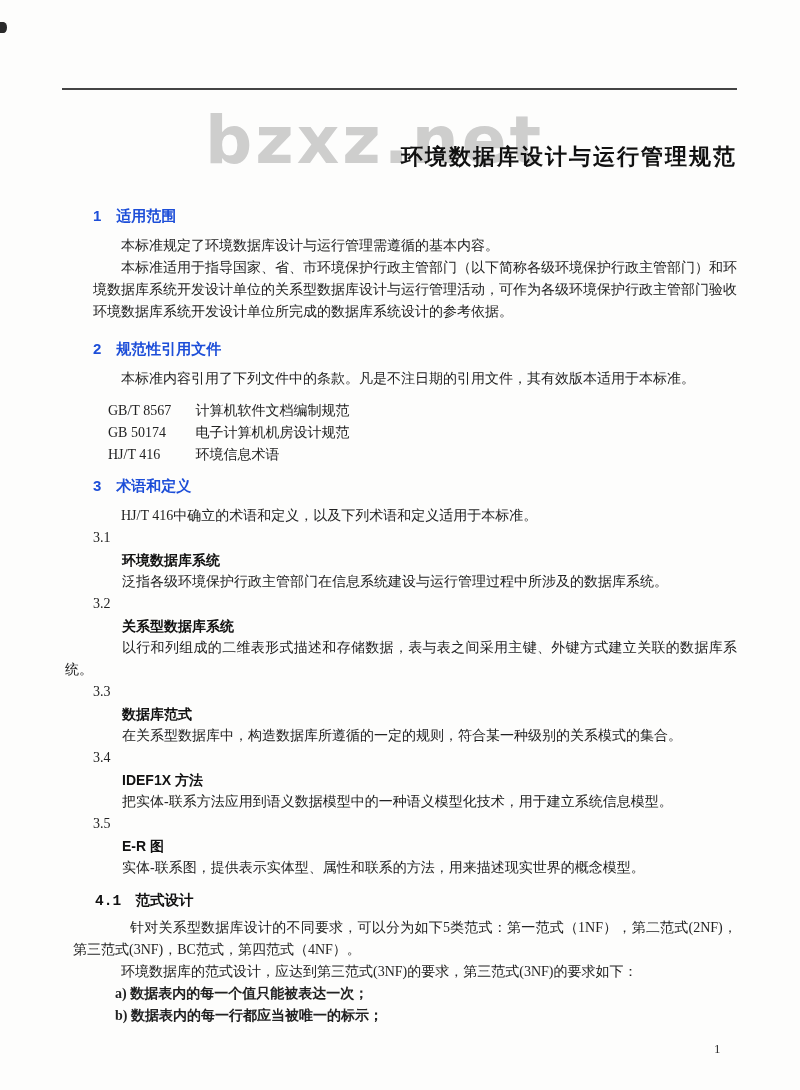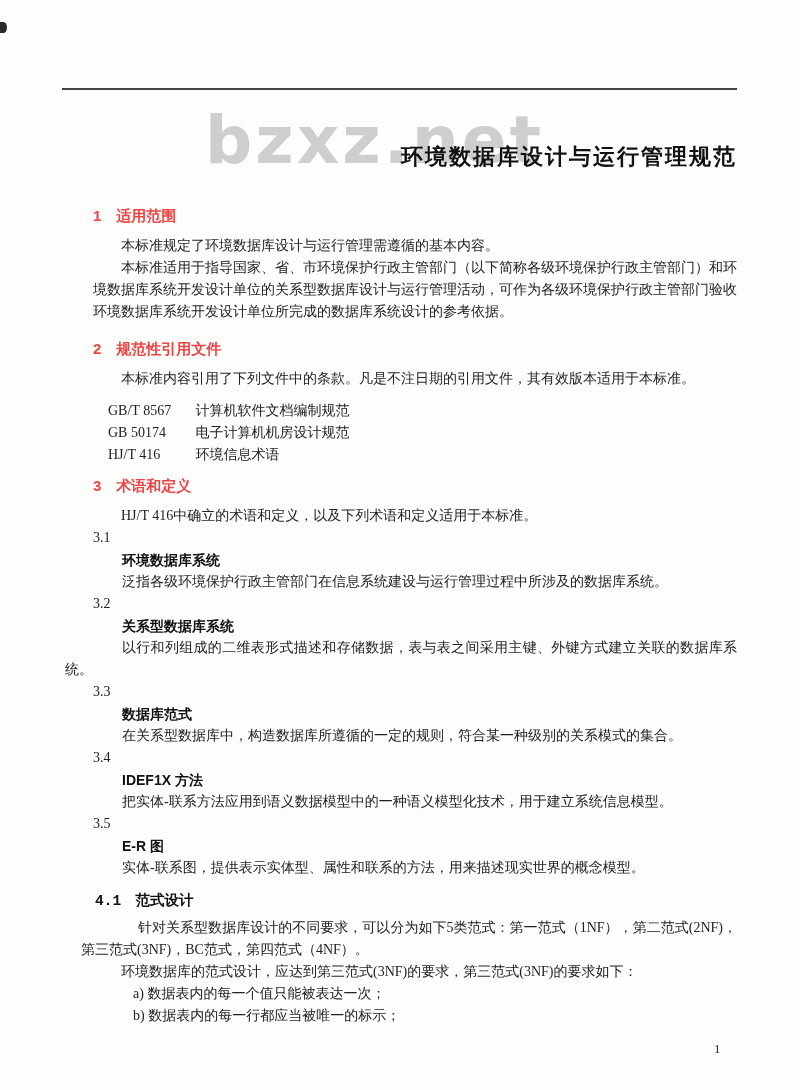--- a/index.html
+++ b/index.html
@@ -55,56 +55,56 @@
     line-height: 30px;
     letter-spacing: 2px;
     color: #111;
   }
   .sec {
     margin: 16px 0 9px 28px;
     font-family: "Liberation Sans", "DejaVu Sans", sans-serif;
     font-weight: bold;
     font-size: 15px;
     line-height: 20px;
-    color: #ef4444;
+    color: #1d4ed8;
   }
   .sec.first { margin-top: 0; }
   .sec.s3gap { margin-top: 10px; }
   .sec.s4gap { margin-top: 14px; }
   .subsec {
     margin: 12px 0 6px 30px;
     font-family: Liberation Mono, monospace;
     font-weight: bold;
     font-size: 14.5px;
     line-height: 20px;
     color: #111;
   }
   p { margin: 0; }
   .pi {               
     margin-left: 28px;
     text-indent: 2em;
     text-align: justify;
   }
   .ph {               
-    margin-left: 16px;
+    margin-left: 8px;
     text-indent: 57px;
     text-align: justify;
   }
   .refs { margin: 10px 0 6px 0; }
   .ref { margin-left: 43px; }
   .ref-code { display: inline-block; width: 84px; }
   .term-num { margin-left: 28px; }
   .term-name {
     margin-left: 57px;
     font-family: "Liberation Sans", "DejaVu Sans", sans-serif;
     font-weight: bold;
     color: #111;
   }
   .term-def { text-indent: 57px; text-align: justify; }
-  .li { margin-left: 68px; }
+  .li { margin-left: 50px; font-weight: bold; }
   .page-num {
     position: absolute;
     left: 714px; top: 1038px;
     font-size: 13px;
     color: #333;
     z-index: 2;
   }
 </style>
 </head>
 <body>

